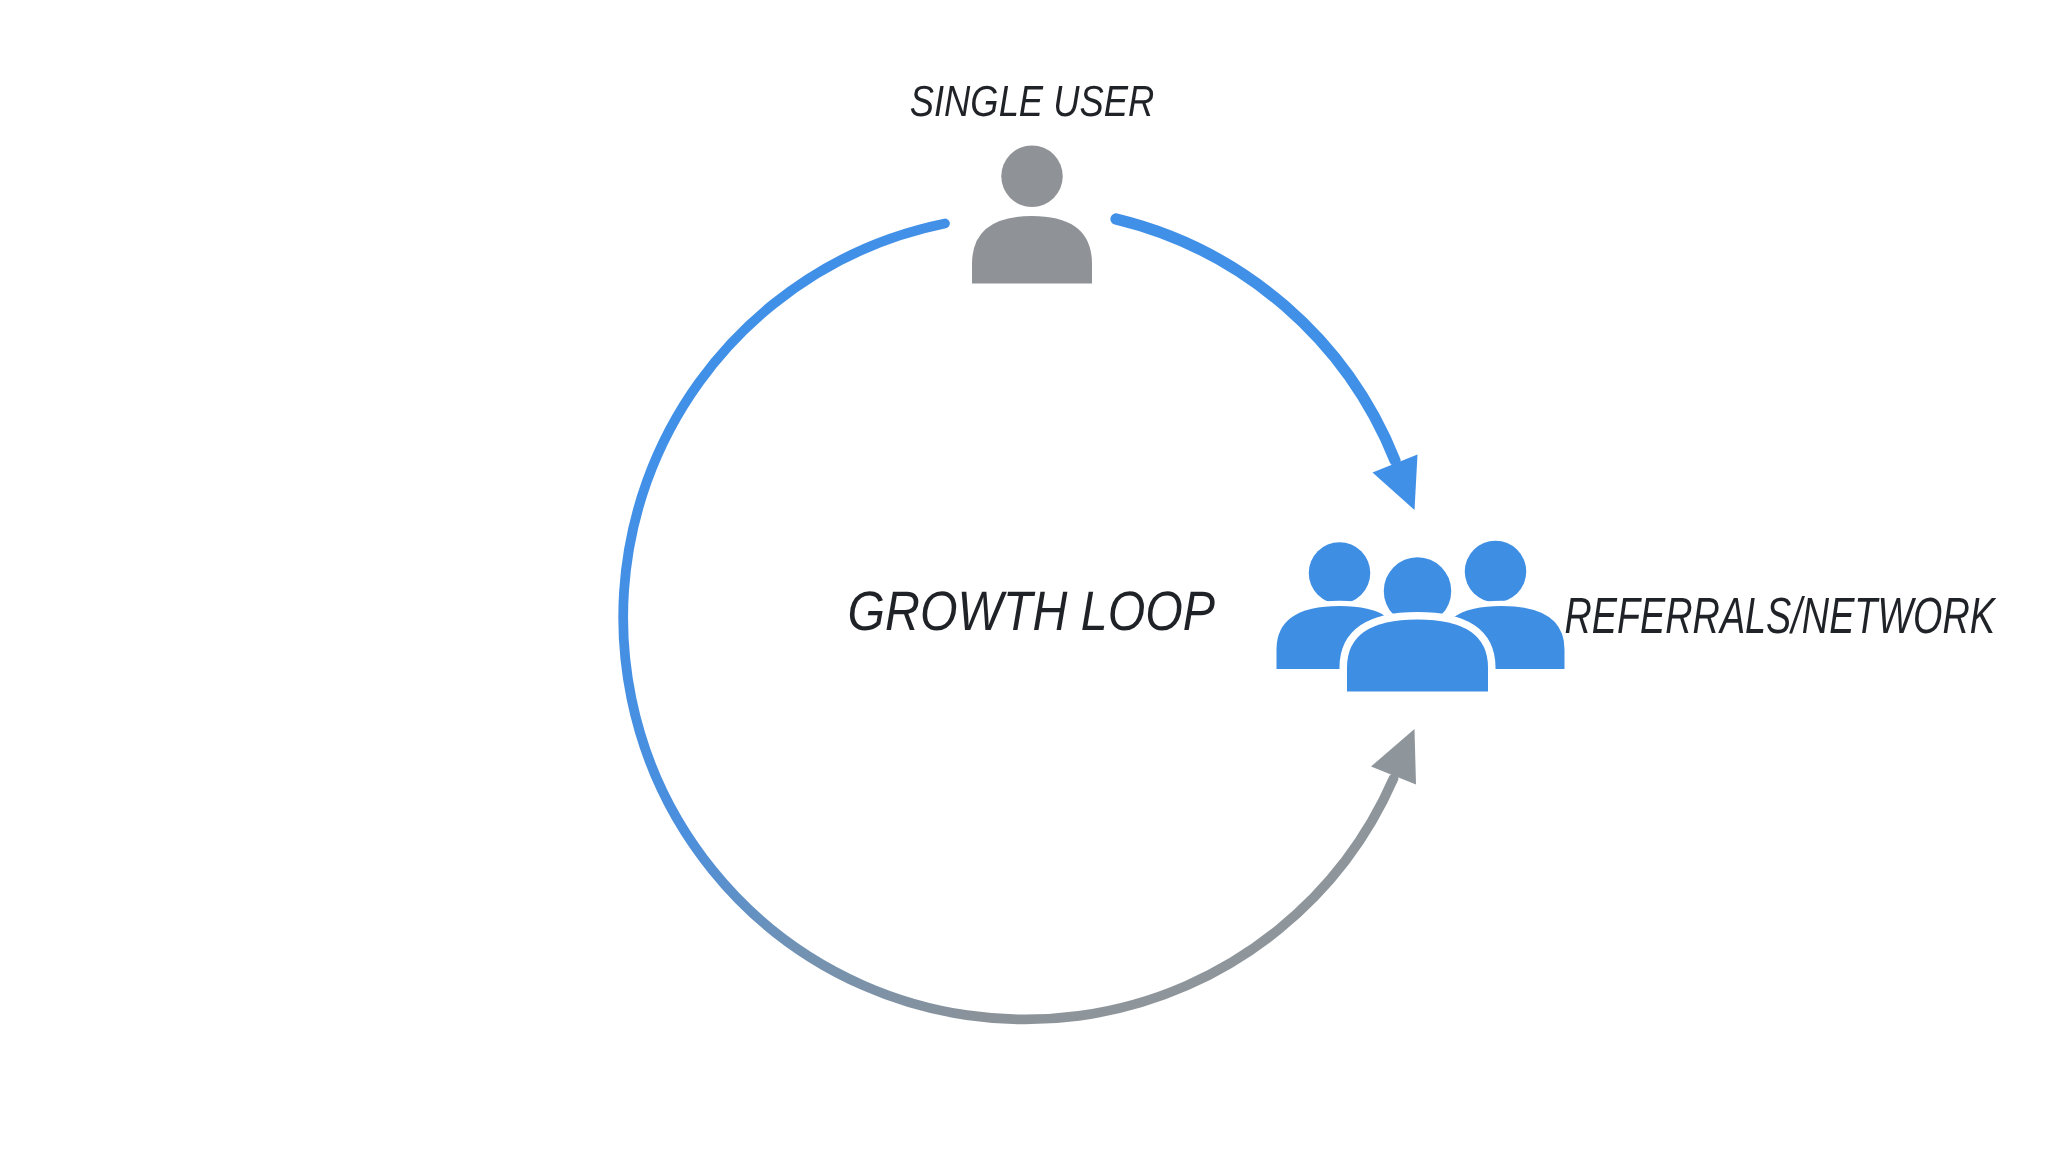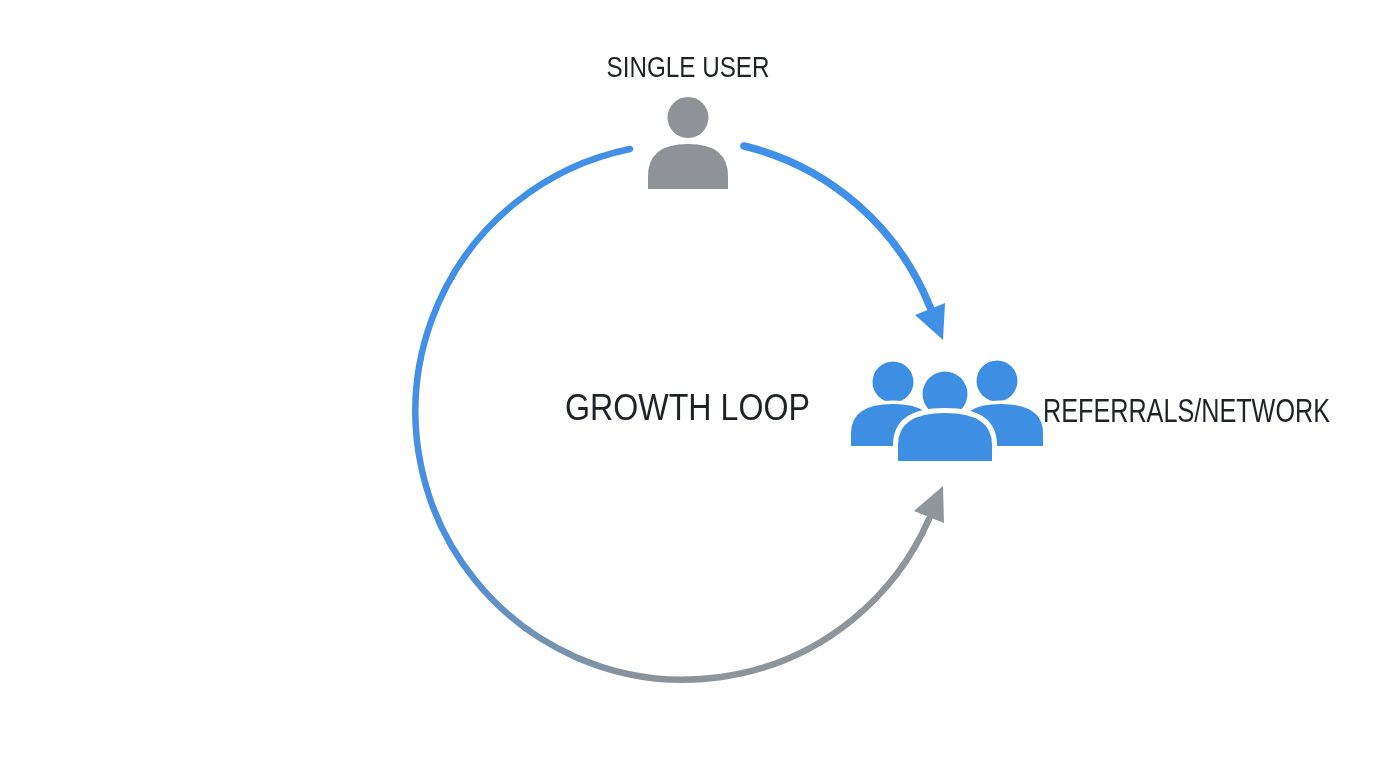--- a/index.html
+++ b/index.html
@@ -7,20 +7,21 @@
     padding: 0;
     background: #ffffff;
     font-family: "Liberation Sans", sans-serif;
   }
   .canvas {
     position: relative;
     width: 1376px;
     height: 768px;
     background: #ffffff;
     overflow: hidden;
+    font-style: italic;
   }
   .canvas svg {
     position: absolute;
     inset: 0;
     display: block;
   }
   text {
     font-family: "Liberation Sans", sans-serif;
     font-weight: 400;
     fill: #1f2227;

